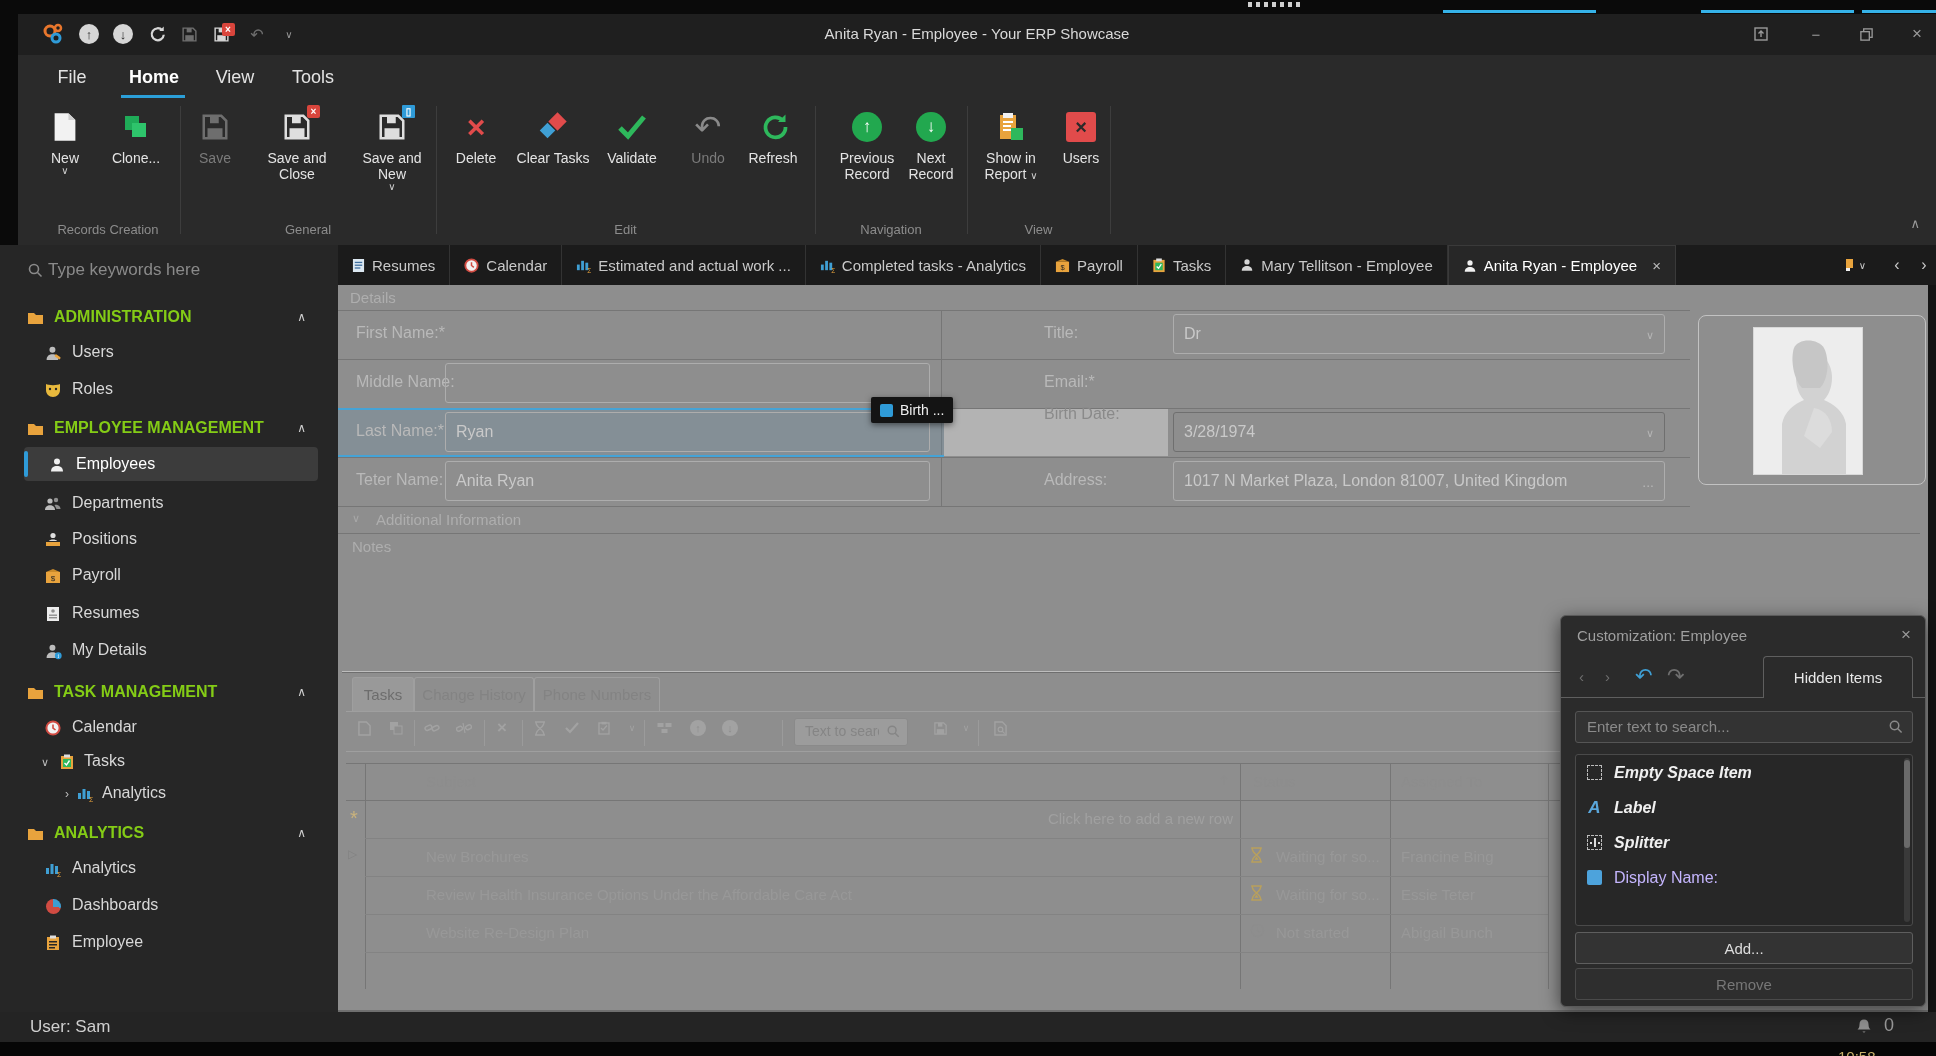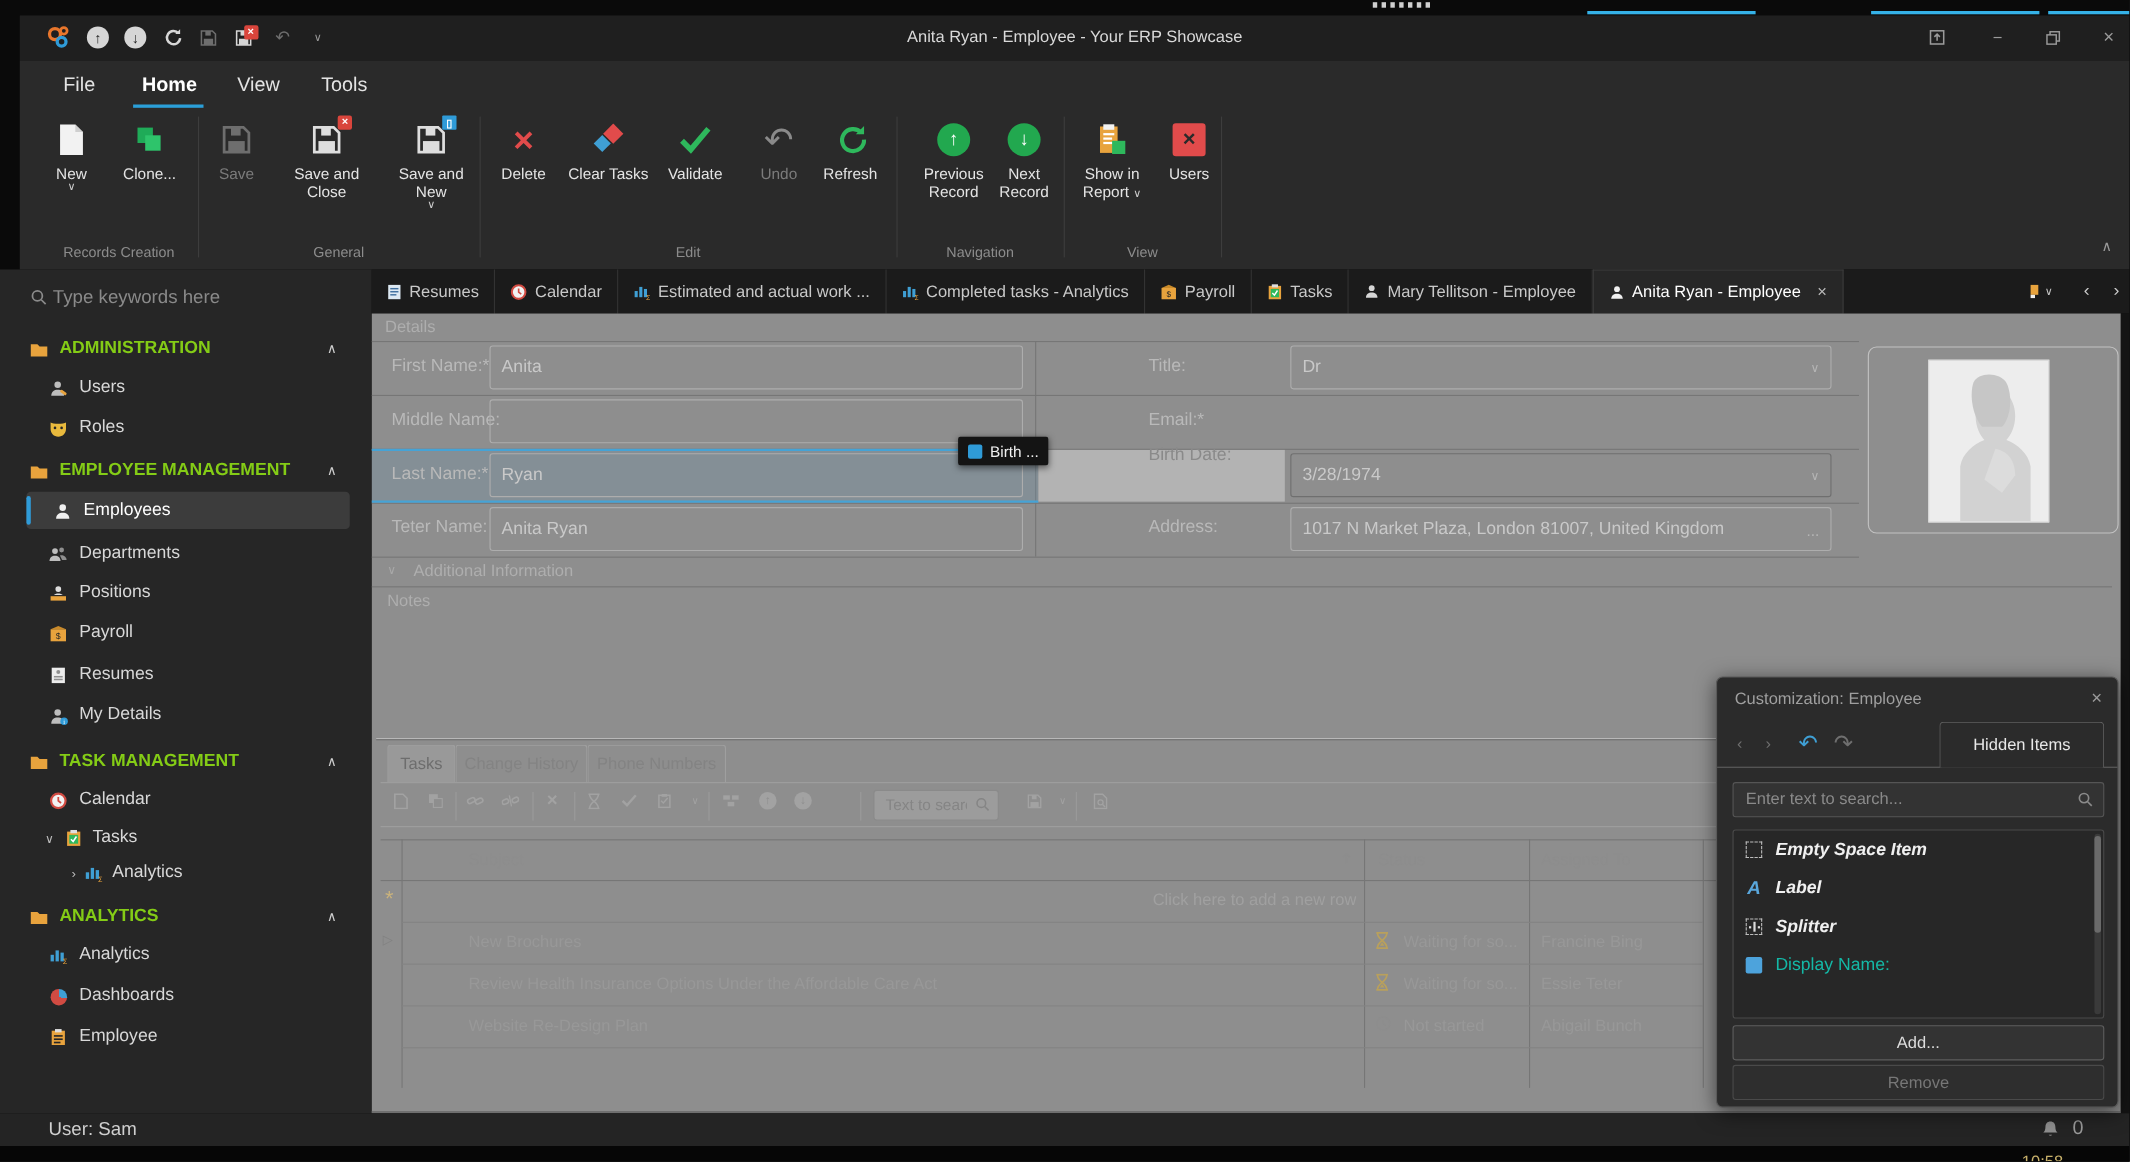--- a/index.html
+++ b/index.html
@@ -97,21 +97,21 @@
   .cust .title{position:absolute;left:16px;top:11px;color:#9f9f9f;font-size:15px;}
   .cbtn{position:absolute;color:#6f6f6f;font-size:15px;}
   .ctab{position:absolute;right:12px;top:40px;width:150px;height:42px;border:1px solid #5f5f5f;border-bottom:none;
         border-radius:4px 4px 0 0;background:#2b2b2b;color:#e8e8e8;font-size:15px;display:flex;align-items:center;justify-content:center;z-index:2;}
   .csearch{position:absolute;left:14px;top:95px;width:338px;height:32px;background:#333;border:1px solid #555;border-radius:3px;}
   .csearch input{position:absolute;left:9px;top:5px;width:290px;background:transparent;border:none;outline:none;
                  color:#bbb;font-size:15px;font-family:"Liberation Sans",sans-serif;}
   .csearch input::placeholder{color:#8a8a8a;}
   .clist{position:absolute;left:14px;top:138px;width:338px;height:172px;background:#272727;border:1px solid #4a4a4a;
          border-radius:3px;overflow:hidden;}
-  .citem{position:relative;height:35px;display:flex;align-items:center;gap:12px;padding-left:11px;color:#14b8a6;font-size:16px;}
+  .citem{position:relative;height:35px;display:flex;align-items:center;gap:12px;padding-left:11px;color:#c4b5fd;font-size:16px;}
   .citem.b{font-weight:bold;color:#f0f0f0;font-style:italic;}
   .cbtnbar{position:absolute;left:14px;width:338px;height:32px;border:1px solid #5e5e5e;border-radius:3px;background:#333;
            color:#ddd;font-size:15px;display:flex;align-items:center;justify-content:center;}
   .cbtnbar.disabled{color:#777;border-color:#4a4a4a;background:#2e2e2e;}
 
   
   .statusbar{left:0;top:1012px;width:1936px;height:30px;background:#242424;color:#cfcfcf;font-size:17px;}
   .bstrip{left:0;top:1042px;width:1936px;height:14px;background:#060606;overflow:hidden;}
 </style>
 </head>
@@ -625,21 +625,20 @@
     <div class="hline" style="left:0;top:74px;width:1352px"></div>
     <div class="hline" style="left:0;top:123px;width:1352px"></div>
     <div class="hline" style="left:0;top:172px;width:1352px"></div>
     <div class="hline" style="left:0;top:221px;width:1352px"></div>
     <div class="vline" style="left:603px;top:25px;height:196px"></div>
 
     <div class="hl-row" style="left:0;top:123px;width:606px;height:49px"></div>
     <div class="abs" style="left:606px;top:124px;width:224px;height:47px;background:#b3b3b3"></div>
 
     <div class="flabel" style="left:18px;top:38px">First Name:*</div>
-    <div class="fbox" style="left:107px;top:29px;width:485px"><span>Anita</span></div>
     <div class="flabel" style="left:18px;top:87px">Middle Name:</div>
     <div class="fbox" style="left:107px;top:78px;width:485px"><span></span></div>
     <div class="flabel" style="left:18px;top:136px">Last Name:*</div>
     <div class="fbox" style="left:107px;top:127px;width:485px"><span>Ryan</span></div>
     <div class="flabel" style="left:18px;top:185px">Teter Name:</div>
     <div class="fbox" style="left:107px;top:176px;width:485px"><span>Anita Ryan</span></div>
 
     <div class="flabel" style="left:706px;top:38px">Title:</div>
     <div class="fbox" style="left:835px;top:29px;width:492px"><span>Dr</span><span class="fchev">∨</span></div>
     <div class="flabel" style="left:706px;top:87px">Email:*</div>
@@ -879,21 +878,21 @@
     </div>
     <div class="cbtnbar" style="top:316px">
         <span>Add...</span>
       </div>
     <div class="cbtnbar disabled" style="top:352px">
         <span>Remove</span>
       </div>
   </div>
 
   <div class="abs statusbar">
-    <span class="abs" style="left:44px;top:5px">User: Sam</span>
+    <span class="abs" style="left:30px;top:5px">User: Sam</span>
     <span class="abs" style="left:1856px;top:6px">
       <svg class="sv" width="16" height="17" viewBox="0 0 16 17">
           <path d="M8 1.5c2.8 0 4.5 2 4.5 4.8 0 3.2 1 4.5 2 5.2H1.5c1-.7 2-2 2-5.2C3.5 3.5 5.2 1.5 8 1.5z" fill="#8f8f8f"></path>
           <path d="M6.5 13.5a1.6 1.6 0 0 0 3 0z" fill="#8f8f8f"></path>
         </svg>
     </span>
     <span class="abs" style="left:1884px;top:3px;color:#9a9a9a;font-size:18px">0</span>
   </div>
 
   <div class="abs bstrip">

